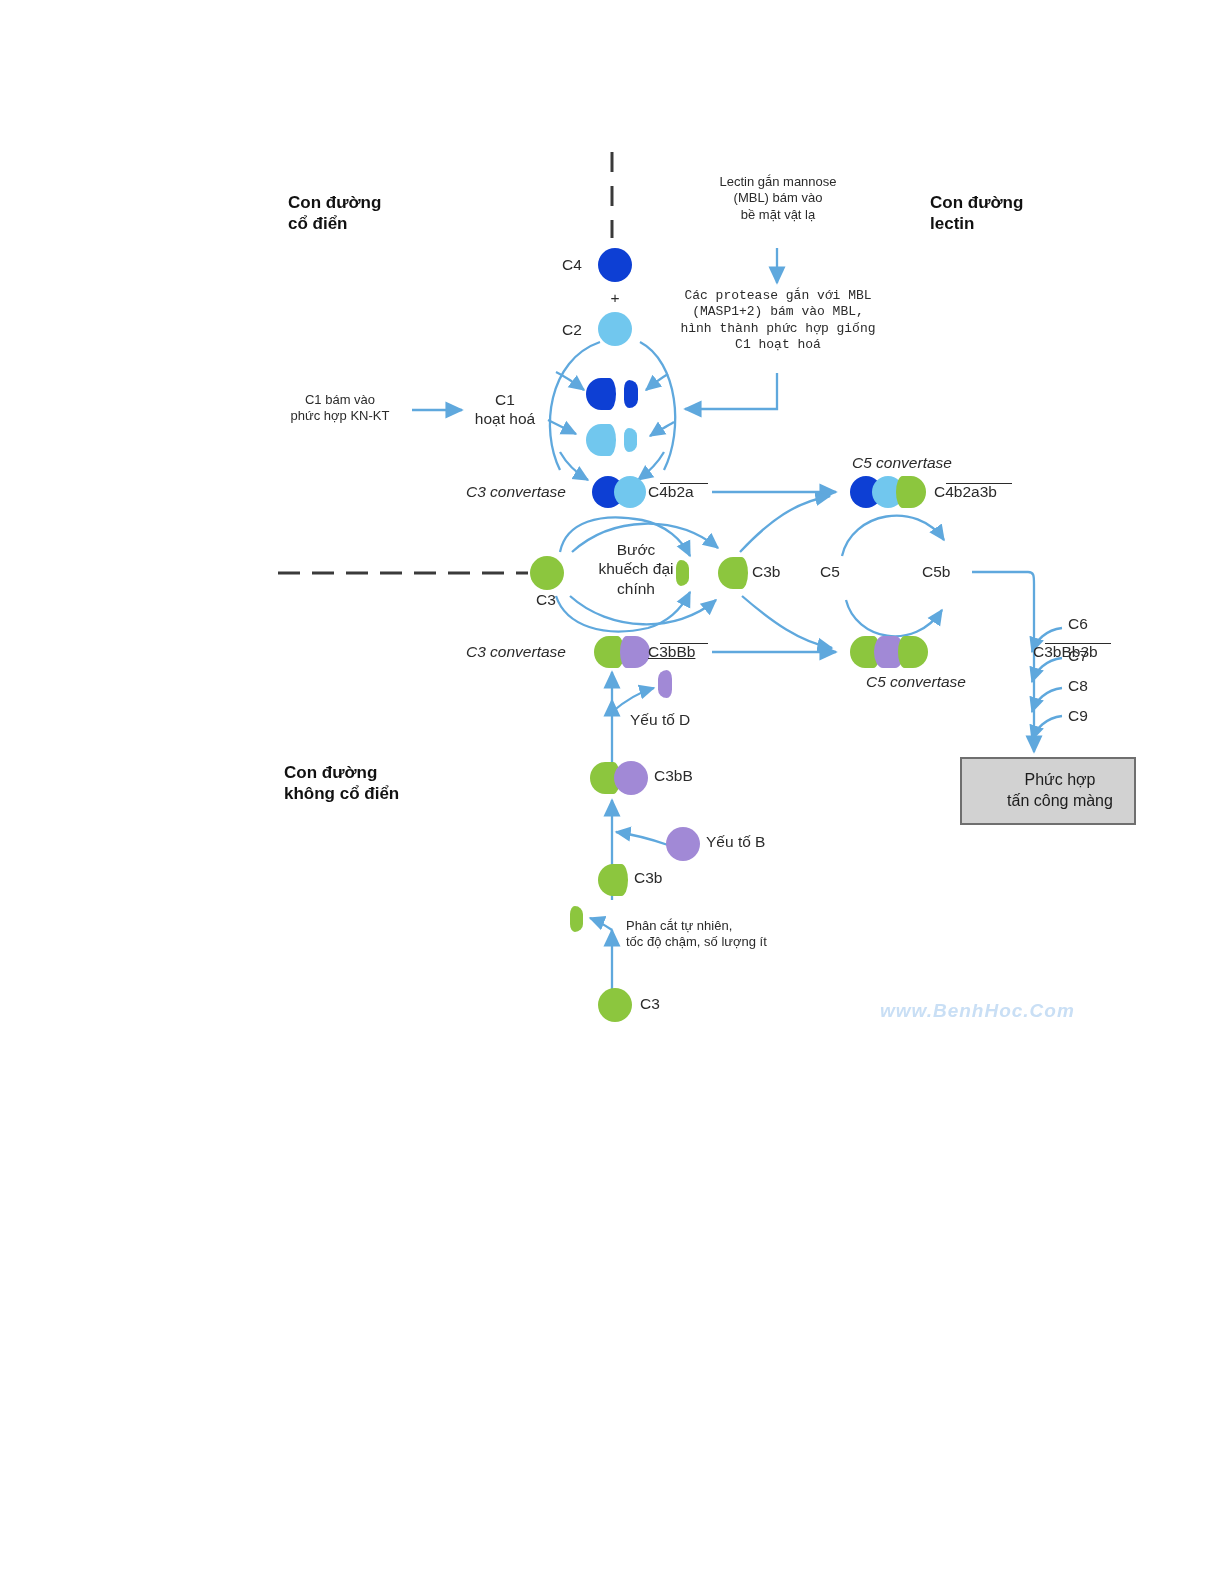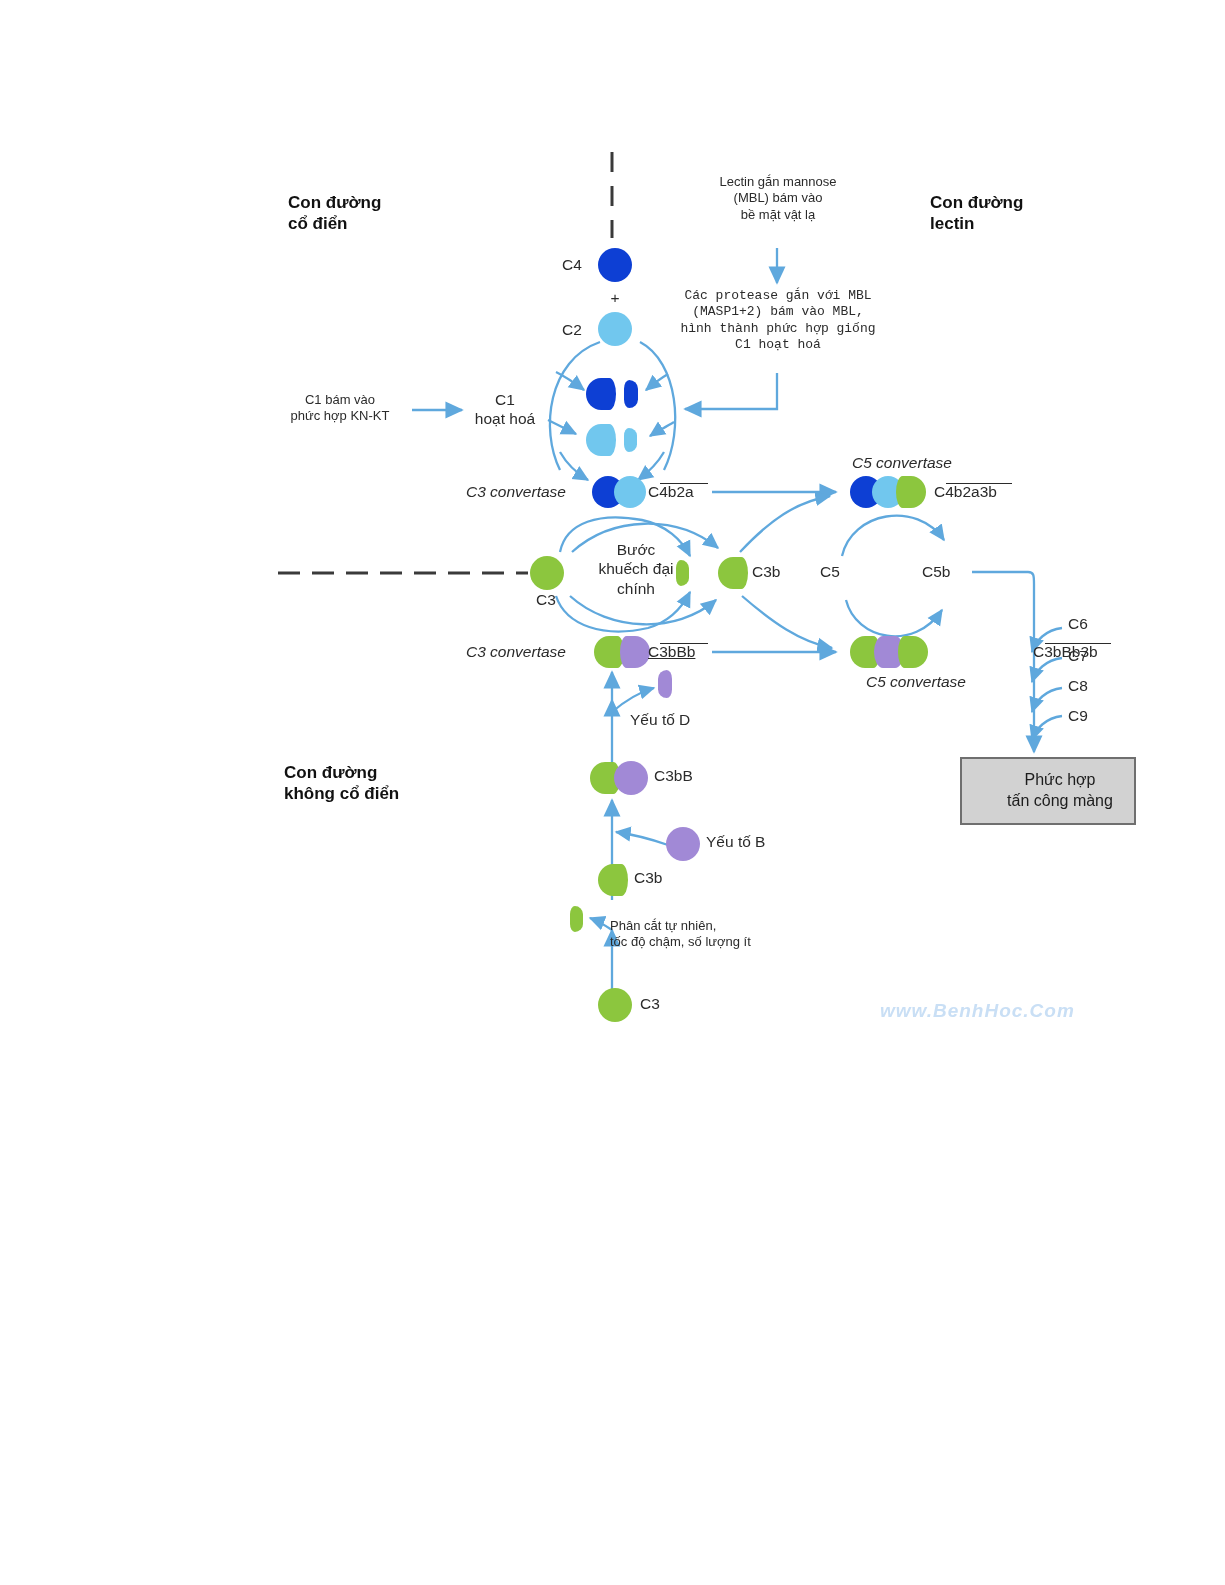--- a/index.html
+++ b/index.html
@@ -224,21 +224,21 @@
   <div class="lbl t15" style="left:1068px;top:706px;">C9</div>
 
   <div class="lbl t15" style="left:630px;top:710px;">Yếu tố D</div>
 
   <div class="lbl t15" style="left:654px;top:766px;">C3bB</div>
 
   <div class="lbl t15" style="left:706px;top:832px;">Yếu tố B</div>
 
   <div class="lbl t15" style="left:634px;top:868px;">C3b</div>
 
-  <div class="lbl t14" style="left: 610px; top: 918px; white-space: pre-line;">Phân cắt tự nhiên,
+  <div class="lbl t14" style="left: 626px; top: 918px; white-space: pre-line;">Phân cắt tự nhiên,
 tốc độ chậm, số lượng ít</div>
 
   <div class="lbl t15" style="left:640px;top:994px;">C3</div>
 
   <div class="mac-box" style="left: 960px; top: 757px; width: 148px; height: 64px; white-space: pre-line; padding-left: 24px;">Phức hợp
 tấn công màng</div>
 
   <div class="watermark t17" style="left:880px;top:1000px;font-size:19px;">www.BenhHoc.Com</div>
 
 </div>

